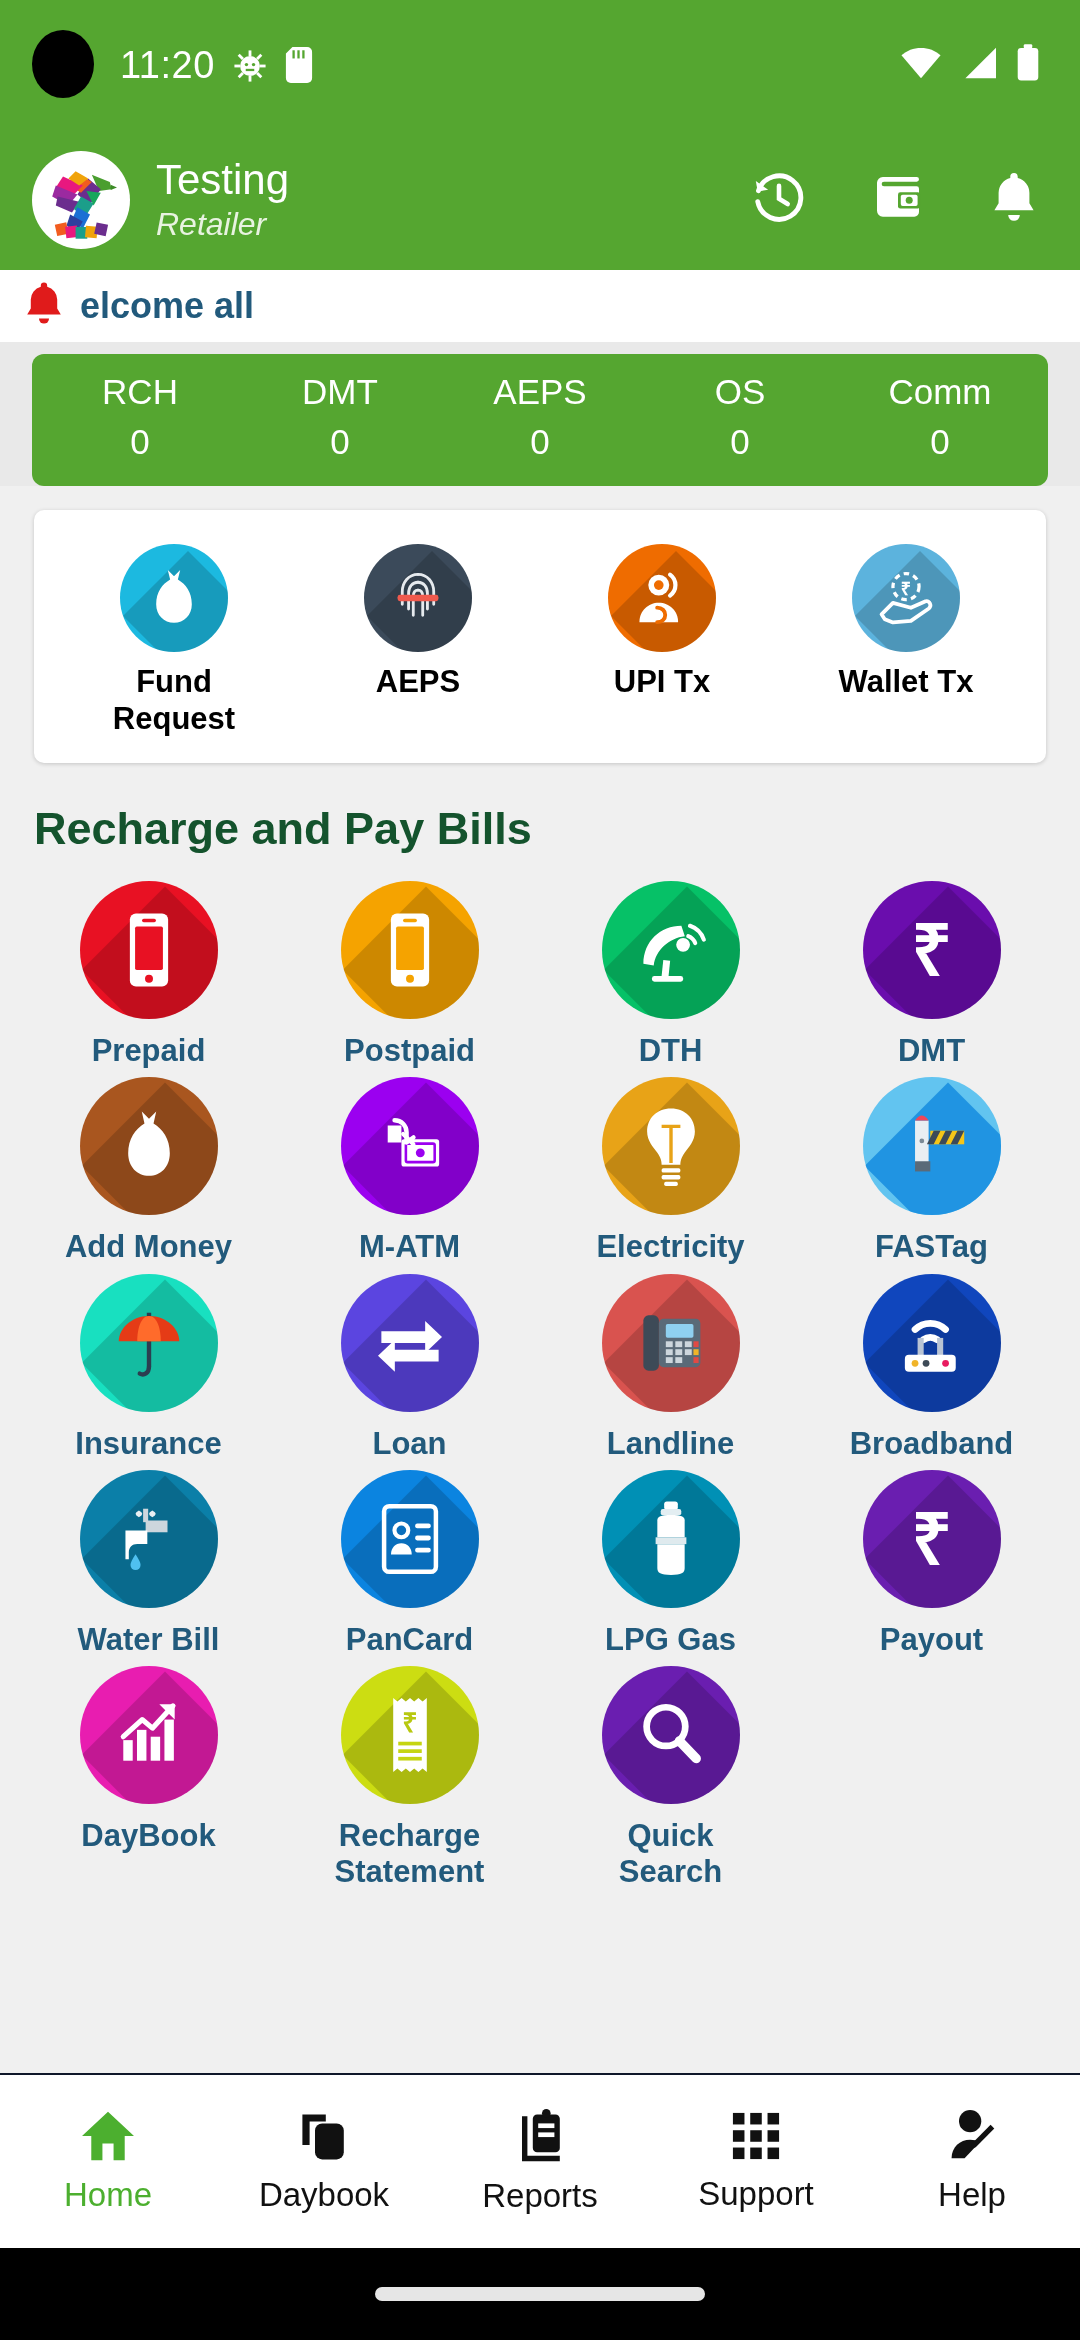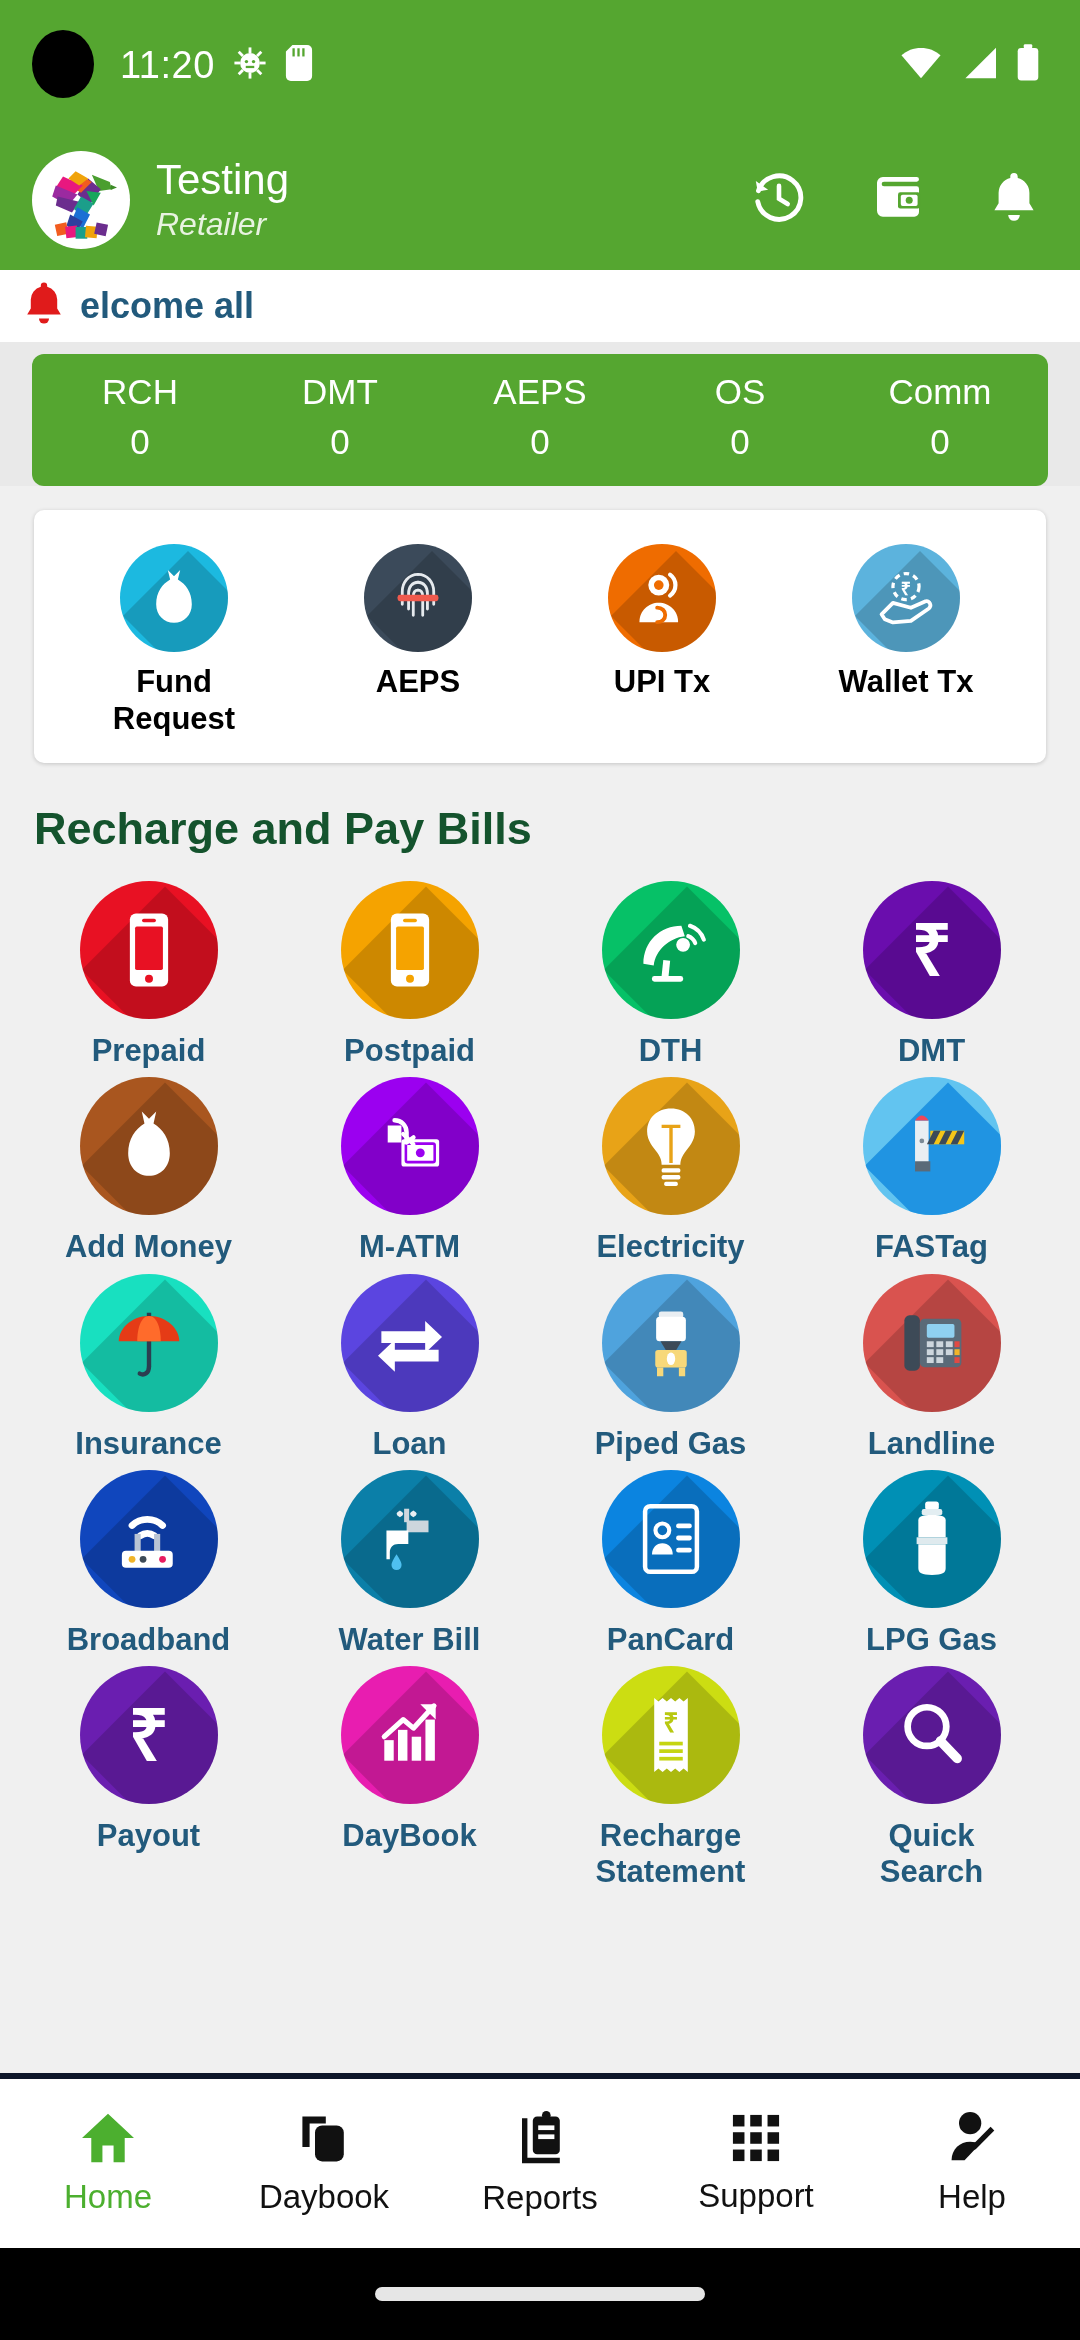--- a/index.html
+++ b/index.html
@@ -13,21 +13,21 @@
 
   
   .statusbar {
     height:130px; background:#55a630; position:relative;
     display:flex; align-items:center; flex-shrink:0;
   }
   .punch-hole {
     position:absolute; left:32px; top:30px;
     width:62px; height:68px; border-radius:50%; background:#000;
   }
-  .sb-left { display:flex; align-items:center; gap:18px; margin-left:120px; }
+  .sb-left { display:flex; align-items:flex-end; gap:18px; margin-left:120px; }
   .sb-time { color:#fff; font-size:38px; letter-spacing:0.5px; }
   .sb-right { margin-left:auto; margin-right:40px; display:flex; align-items:center; gap:18px; }
   .ic { display:block; }
 
   
   .appbar {
     height:140px; background:#55a630; display:flex; align-items:center;
     padding:0 32px; flex-shrink:0;
   }
   .logo {
@@ -90,21 +90,21 @@
     background:rgba(0,0,0,0.16); transform:rotate(45deg); transform-origin:center;
   }
   .tile-label {
     margin-top:14px; font-size:31px; font-weight:bold; color:#225a7c;
     text-align:center; line-height:1.17; max-width:200px;
   }
 
   
   .bottomnav {
     height:175px; background:#fff; display:flex; align-items:center;
-    border-top:6px solid #0f172a; flex-shrink:0;
+    border-top:2px solid #0f172a; flex-shrink:0;
   }
   .nav-item { flex:1; display:flex; flex-direction:column; align-items:center; gap:10px; }
   .nav-label { font-size:33px; color:#111; }
   .nav-item.active .nav-label { color:#4caf2f; }
 
   .gesturebar { height:92px; background:#000; display:flex; align-items:center; justify-content:center; flex-shrink:0; }
   .gesture-pill { width:330px; height:14px; border-radius:8px; background:#e6e6e6; }
 </style>
 </head>
 <body>
@@ -451,35 +451,20 @@
         <div class="tile-circle" style="background:#5b45e0">
           <div class="shadow-wedge"></div>
           <svg width="78" height="64" viewBox="0 0 46 38" style="position:relative">
             <path d="M6 12 h26 v-6 l10 9.5 -10 9.5 v-6 H6z" fill="#fff"></path>
             <path d="M40 30 h-26 v6 L4 26.5 14 17 v6 h26z" fill="#fff"></path>
           </svg>
         </div>
         <div class="tile-label">Loan</div>
       </div>
 
-      <div class="tile">
-        <div class="tile-circle" style="background:#4fa3dd">
-          <div class="shadow-wedge"></div>
-          <svg width="70" height="78" viewBox="0 0 40 44" style="position:relative">
-            <rect x="13" y="4" width="14" height="4" rx="1.4" fill="#e9eef2"></rect>
-            <rect x="11.5" y="7" width="17" height="14" rx="2" fill="#fff"></rect>
-            <path d="M14 21 l3 5 h6 l3-5z" fill="#3d4a57"></path>
-            <rect x="11" y="26" width="18" height="10" rx="1.6" fill="#f7d87a"></rect>
-            <ellipse cx="20" cy="31" rx="2.4" ry="3.6" fill="#fff"></ellipse>
-            <rect x="12" y="36" width="3.6" height="5" fill="#f7d87a"></rect>
-            <rect x="24.5" y="36" width="3.6" height="5" fill="#f7d87a"></rect>
-          </svg>
-        </div>
-        <div class="tile-label">Piped Gas</div>
-      </div>
 
       <div class="tile">
         <div class="tile-circle" style="background:#d9534f">
           <div class="shadow-wedge"></div>
           <svg width="76" height="70" viewBox="0 0 44 40" style="position:relative">
             <rect x="6" y="4" width="9" height="32" rx="3" fill="#3d4a57"></rect>
             <rect x="15" y="6" width="24" height="28" rx="2.6" fill="#5a6a78"></rect>
             <rect x="19" y="9" width="16" height="8" rx="1" fill="#8fd0f0"></rect>
             <g fill="#cdd6dd">
               <rect x="19" y="19" width="4" height="3.4"></rect>

